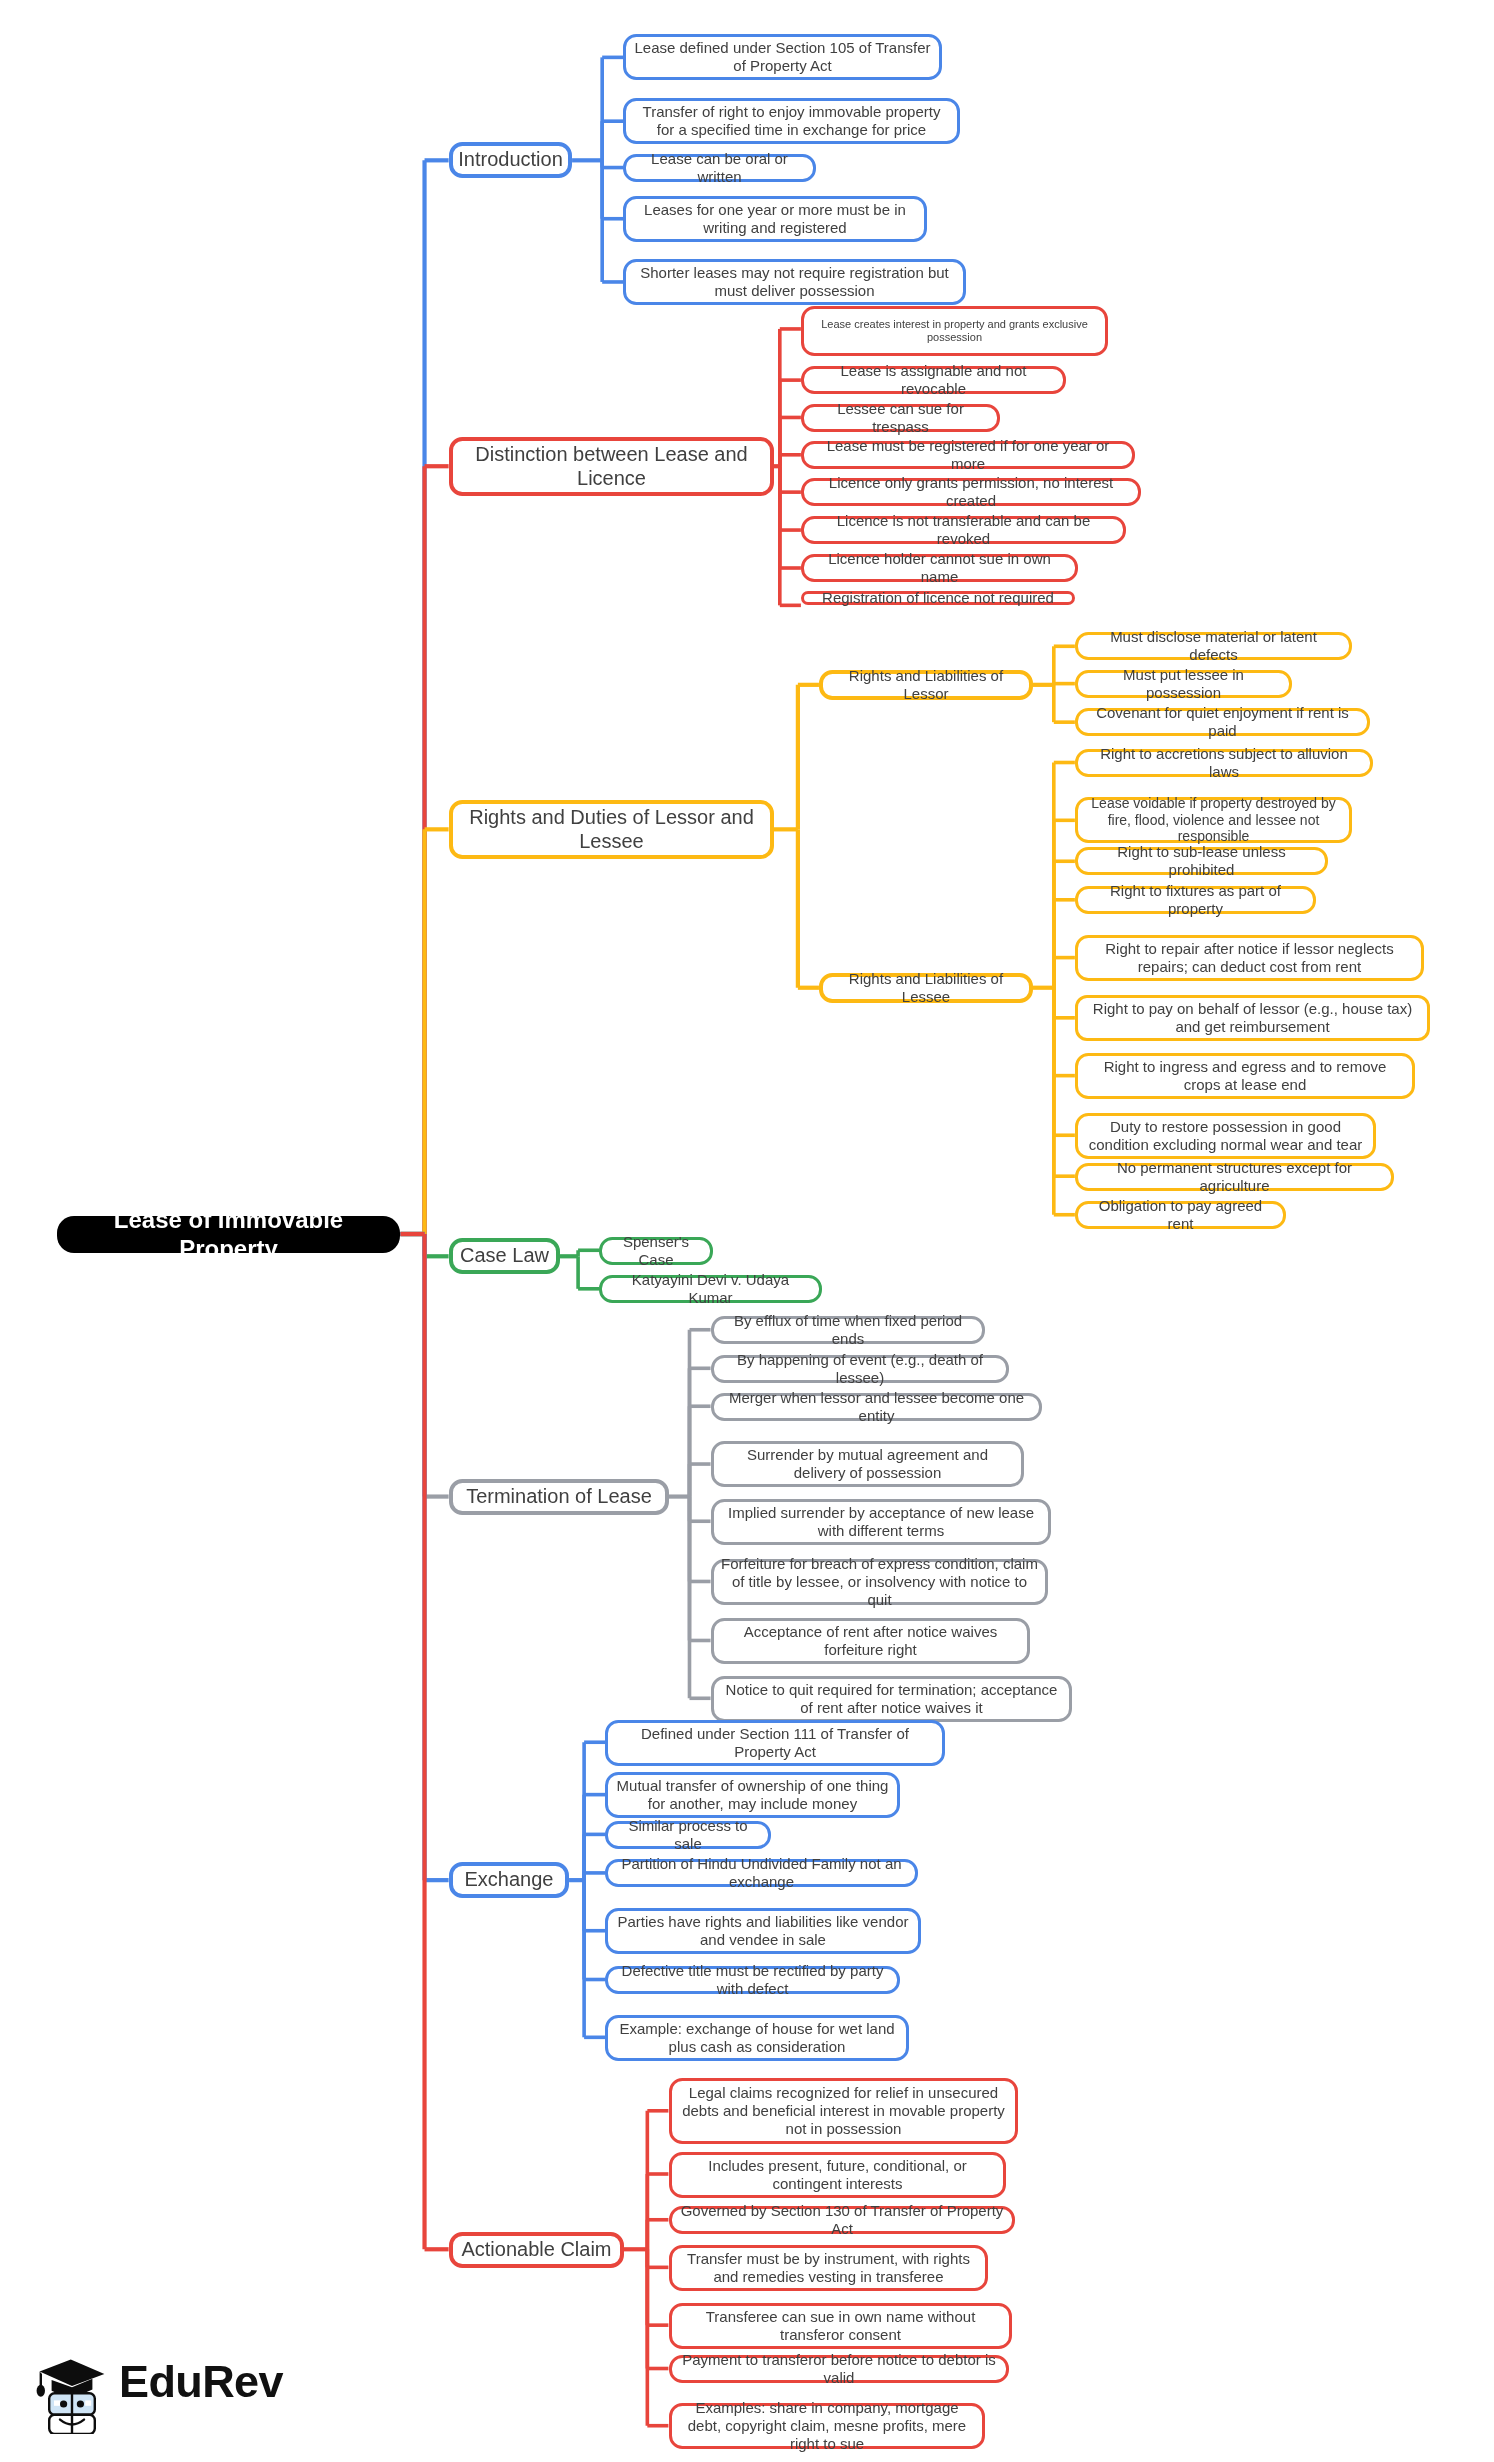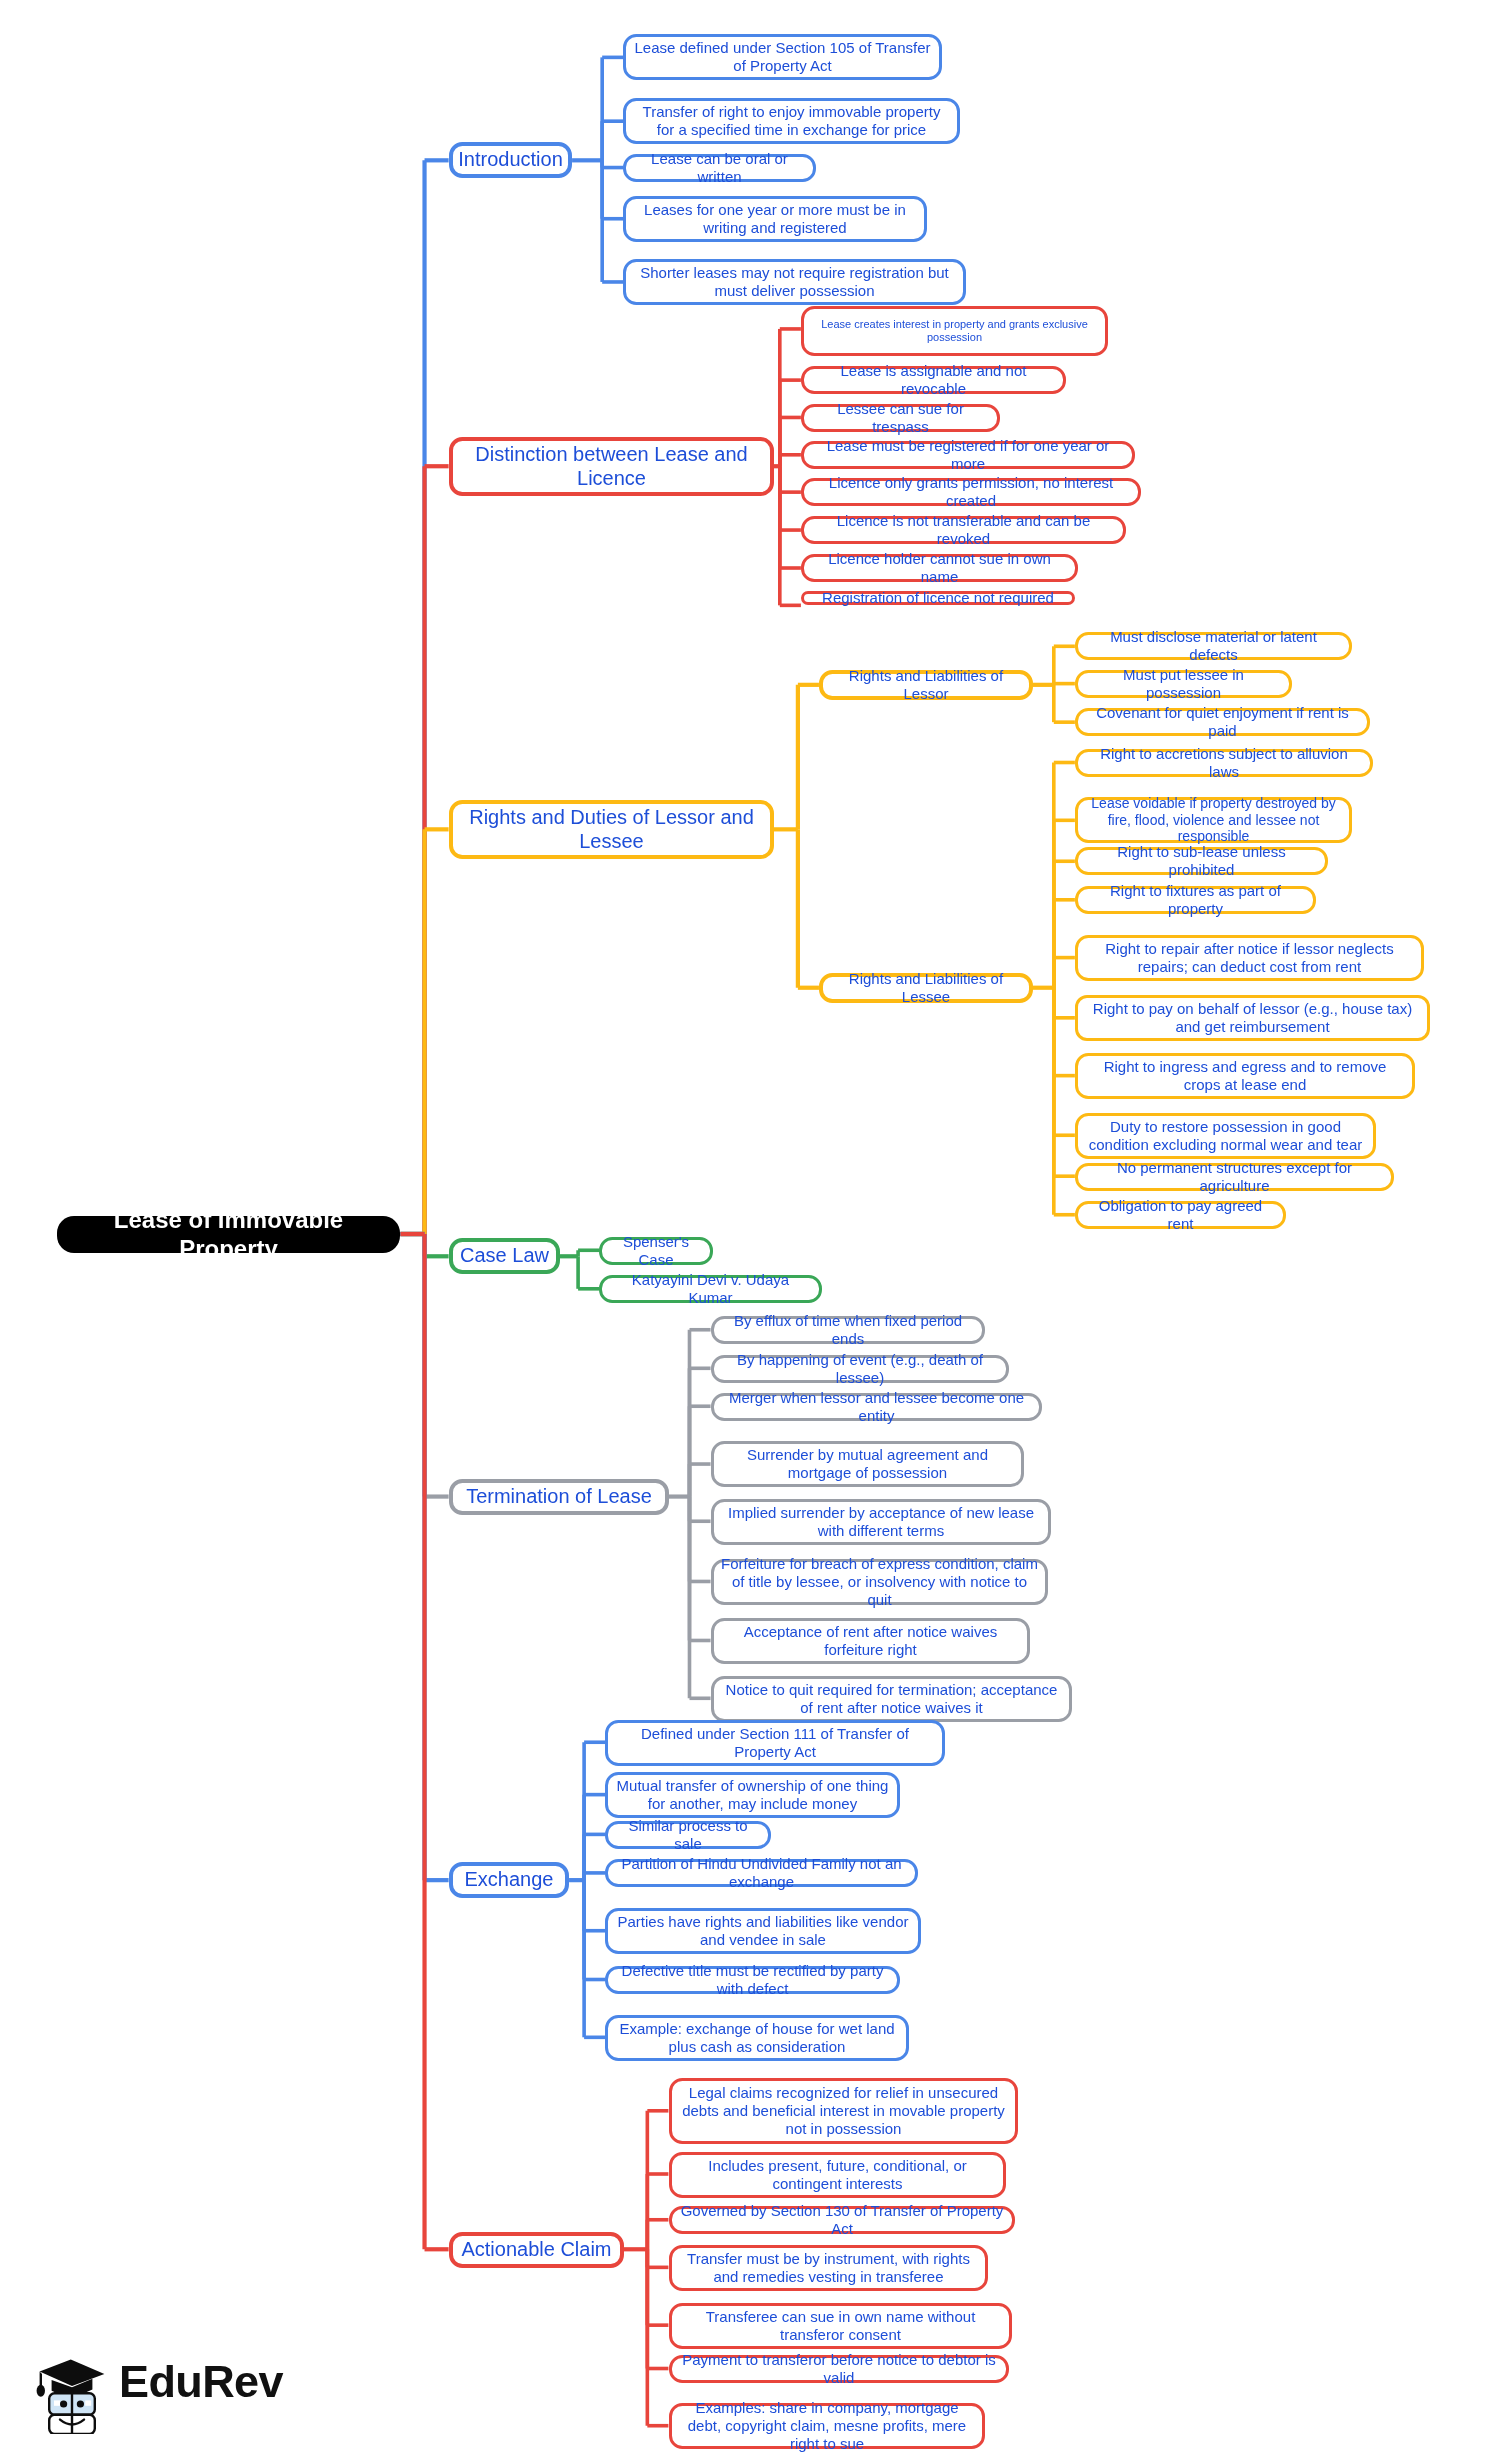--- a/index.html
+++ b/index.html
@@ -1,20 +1,20 @@
 <!DOCTYPE html>
 <html style="font-size:9.6px"><head>
 <meta charset="utf-8">
 <style>
   html,body{margin:0;padding:0;background:#ffffff;}
   body{font-family:"Liberation Sans", sans-serif;}
   #stage{position:relative;width:1494px;height:2462px;background:#fff;overflow:hidden;}
   #links{position:absolute;left:0;top:0;width:1494px;height:2462px;pointer-events:none;}
   .node{position:absolute;box-sizing:border-box;display:flex;align-items:center;justify-content:center;
-        text-align:center;border-radius:13.3px;background:#ffffff;color:#1d4ed8;
+        text-align:center;border-radius:13.3px;background:#ffffff;color:#404040;
         font-family:"Liberation Sans", sans-serif;line-height:1.18;padding:2.4px 6px;}
   .node.root{background:#000;color:#fff;font-weight:bold;border:none;border-radius:17px;}
   .node.branch{font-weight:normal;}
   .leaf{border-width:3.6px;border-style:solid;}
   .branch{border-width:4.2px;border-style:solid;}
   .logo{position:absolute;display:flex;align-items:flex-start;gap:11px;}
   .logo-text{font-size:45px;font-weight:bold;color:#111;letter-spacing:-0.6px;font-family:"Liberation Sans", sans-serif;}
 </style>
 </head>
 <body>
@@ -268,21 +268,21 @@
       <div class="node leaf" style="left: 711px; top: 1316px; width: 274px; height: 28px; font-size: 15px; border-color: rgb(154, 158, 166);">
         <span>By efflux of time when fixed period ends</span>
       </div>
       <div class="node leaf" style="left: 711px; top: 1355px; width: 298px; height: 28px; font-size: 15px; border-color: rgb(154, 158, 166);">
         <span>By happening of event (e.g., death of lessee)</span>
       </div>
       <div class="node leaf" style="left: 711px; top: 1393px; width: 331px; height: 28px; font-size: 15px; border-color: rgb(154, 158, 166);">
         <span>Merger when lessor and lessee become one entity</span>
       </div>
       <div class="node leaf" style="left: 711px; top: 1441px; width: 313px; height: 46px; font-size: 15px; border-color: rgb(154, 158, 166);">
-        <span>Surrender by mutual agreement and mortgage of possession</span>
+        <span>Surrender by mutual agreement and delivery of possession</span>
       </div>
       <div class="node leaf" style="left: 711px; top: 1499px; width: 340px; height: 46px; font-size: 15px; border-color: rgb(154, 158, 166);">
         <span>Implied surrender by acceptance of new lease with different terms</span>
       </div>
       <div class="node leaf" style="left: 711px; top: 1559px; width: 337px; height: 46px; font-size: 15px; border-color: rgb(154, 158, 166);">
         <span>Forfeiture for breach of express condition, claim of title by lessee, or insolvency with notice to quit</span>
       </div>
       <div class="node leaf" style="left: 711px; top: 1618px; width: 319px; height: 46px; font-size: 15px; border-color: rgb(154, 158, 166);">
         <span>Acceptance of rent after notice waives forfeiture right</span>
       </div>

